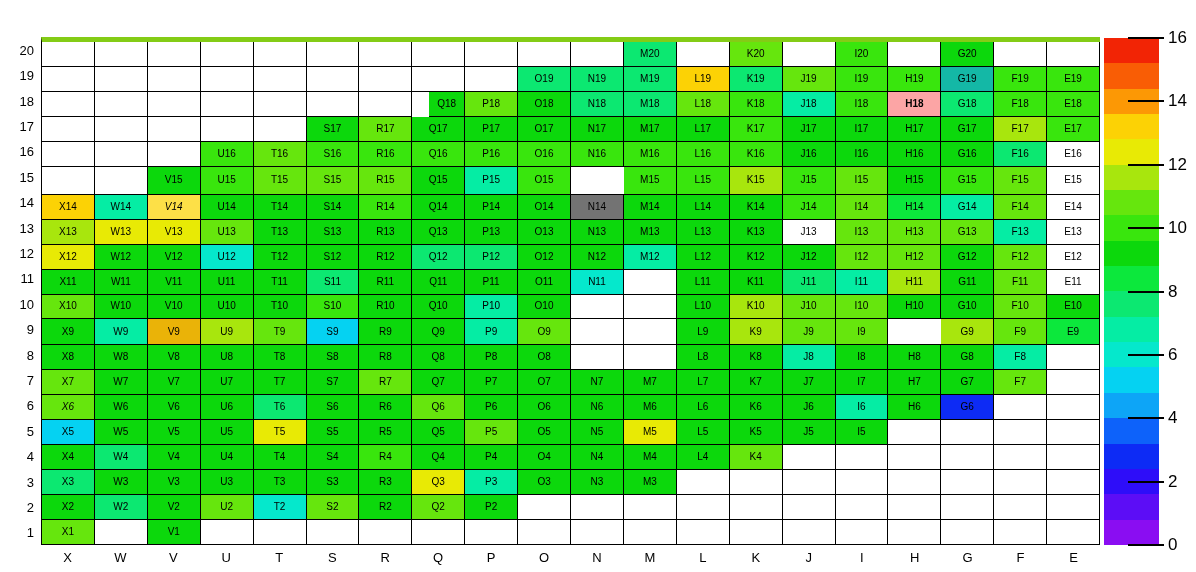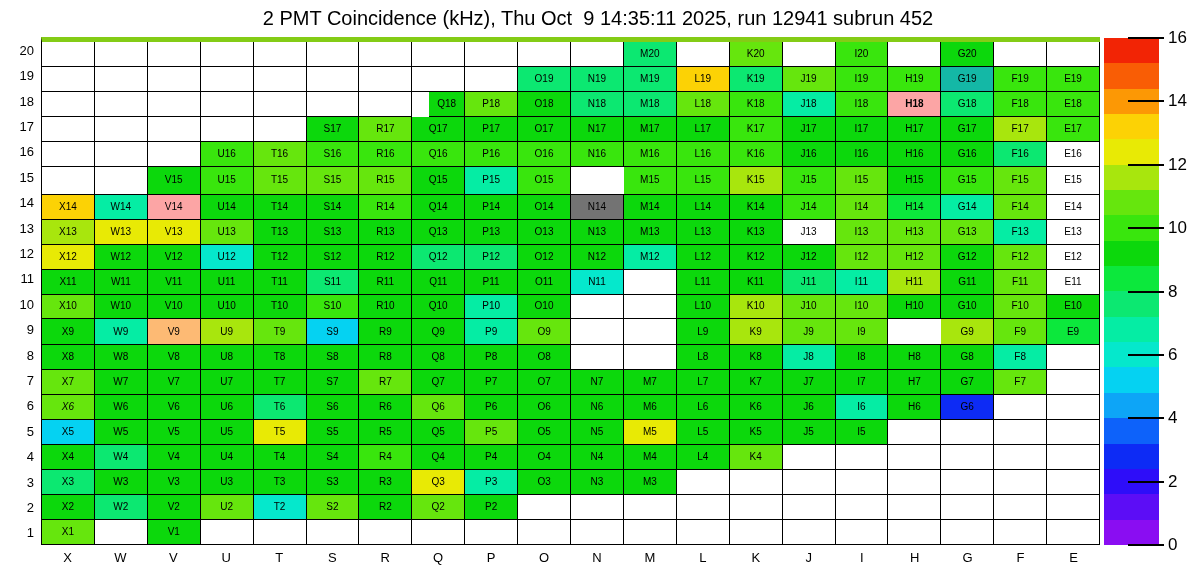--- a/index.html
+++ b/index.html
@@ -17,21 +17,20 @@
   .xlab{position:absolute;top:550px;font-size:13px;transform:translateX(-50%);}
   .cbar{position:absolute;left:1104px;top:38px;width:55px;height:507px;display:flex;flex-direction:column;}
   .band{flex:1 1 0;}
   .ztick{position:absolute;left:1128px;width:36px;height:2px;background:#000;transform:translateY(-50%);}
   .zlab{position:absolute;left:1168px;font-size:17px;transform:translateY(-50%);}
 </style>
 </head>
 <body>
 
 <div id="canvas">
-  <div class="title">2 PMT Coincidence (kHz), Thu Oct  9 14:35:11 2025, run 12941 subrun 452</div>
   <div class="grid">
       <div class="cell"></div>
       <div class="cell"></div>
       <div class="cell"></div>
       <div class="cell"></div>
       <div class="cell"></div>
       <div class="cell"></div>
       <div class="cell"></div>
       <div class="cell"></div>
       <div class="cell"></div>
@@ -141,21 +140,21 @@
       <div class="cell" style="background: rgb(57, 230, 13);">L15</div>
       <div class="cell" style="background: rgb(168, 230, 13);">K15</div>
       <div class="cell" style="background: rgb(57, 230, 13);">J15</div>
       <div class="cell" style="background: rgb(102, 230, 13);">I15</div>
       <div class="cell" style="background: rgb(12, 216, 12);">H15</div>
       <div class="cell" style="background: rgb(57, 230, 13);">G15</div>
       <div class="cell" style="background: rgb(102, 230, 13);">F15</div>
       <div class="cell">E15</div>
       <div class="cell" style="background: rgb(252, 210, 5);">X14</div>
       <div class="cell" style="background: rgb(5, 237, 164);">W14</div>
-      <div class="cell" style="background: #fca5a5;">V14</div>
+      <div class="cell" style="background: #fde047; font-style: italic;">V14</div>
       <div class="cell" style="background: rgb(12, 216, 12);">U14</div>
       <div class="cell" style="background: rgb(12, 216, 12);">T14</div>
       <div class="cell" style="background: rgb(12, 216, 12);">S14</div>
       <div class="cell" style="background: rgb(57, 230, 13);">R14</div>
       <div class="cell" style="background: rgb(12, 216, 12);">Q14</div>
       <div class="cell" style="background: rgb(12, 216, 12);">P14</div>
       <div class="cell" style="background: rgb(12, 216, 12);">O14</div>
       <div class="cell" style="background: #737373;">N14</div>
       <div class="cell" style="background: rgb(12, 216, 12);">M14</div>
       <div class="cell" style="background: rgb(12, 216, 12);">L14</div>
@@ -241,21 +240,21 @@
       <div class="cell" style="background: rgb(12, 216, 12);">L10</div>
       <div class="cell" style="background: rgb(168, 230, 13);">K10</div>
       <div class="cell" style="background: rgb(102, 230, 13);">J10</div>
       <div class="cell" style="background: rgb(102, 230, 13);">I10</div>
       <div class="cell" style="background: rgb(12, 216, 12);">H10</div>
       <div class="cell" style="background: rgb(12, 216, 12);">G10</div>
       <div class="cell" style="background: rgb(102, 230, 13);">F10</div>
       <div class="cell" style="background: rgb(12, 216, 12);">E10</div>
       <div class="cell" style="background: rgb(12, 216, 12);">X9</div>
       <div class="cell" style="background: rgb(5, 237, 164);">W9</div>
-      <div class="cell" style="background: #fdba74;">V9</div>
+      <div class="cell" style="background: #eab308;">V9</div>
       <div class="cell" style="background: rgb(168, 230, 13);">U9</div>
       <div class="cell" style="background: rgb(102, 230, 13);">T9</div>
       <div class="cell" style="background: rgb(5, 210, 242);">S9</div>
       <div class="cell" style="background: rgb(12, 216, 12);">R9</div>
       <div class="cell" style="background: rgb(12, 216, 12);">Q9</div>
       <div class="cell" style="background: rgb(5, 237, 164);">P9</div>
       <div class="cell" style="background: rgb(102, 230, 13);">O9</div>
       <div class="cell"></div>
       <div class="cell"></div>
       <div class="cell" style="background: rgb(12, 216, 12);">L9</div>

